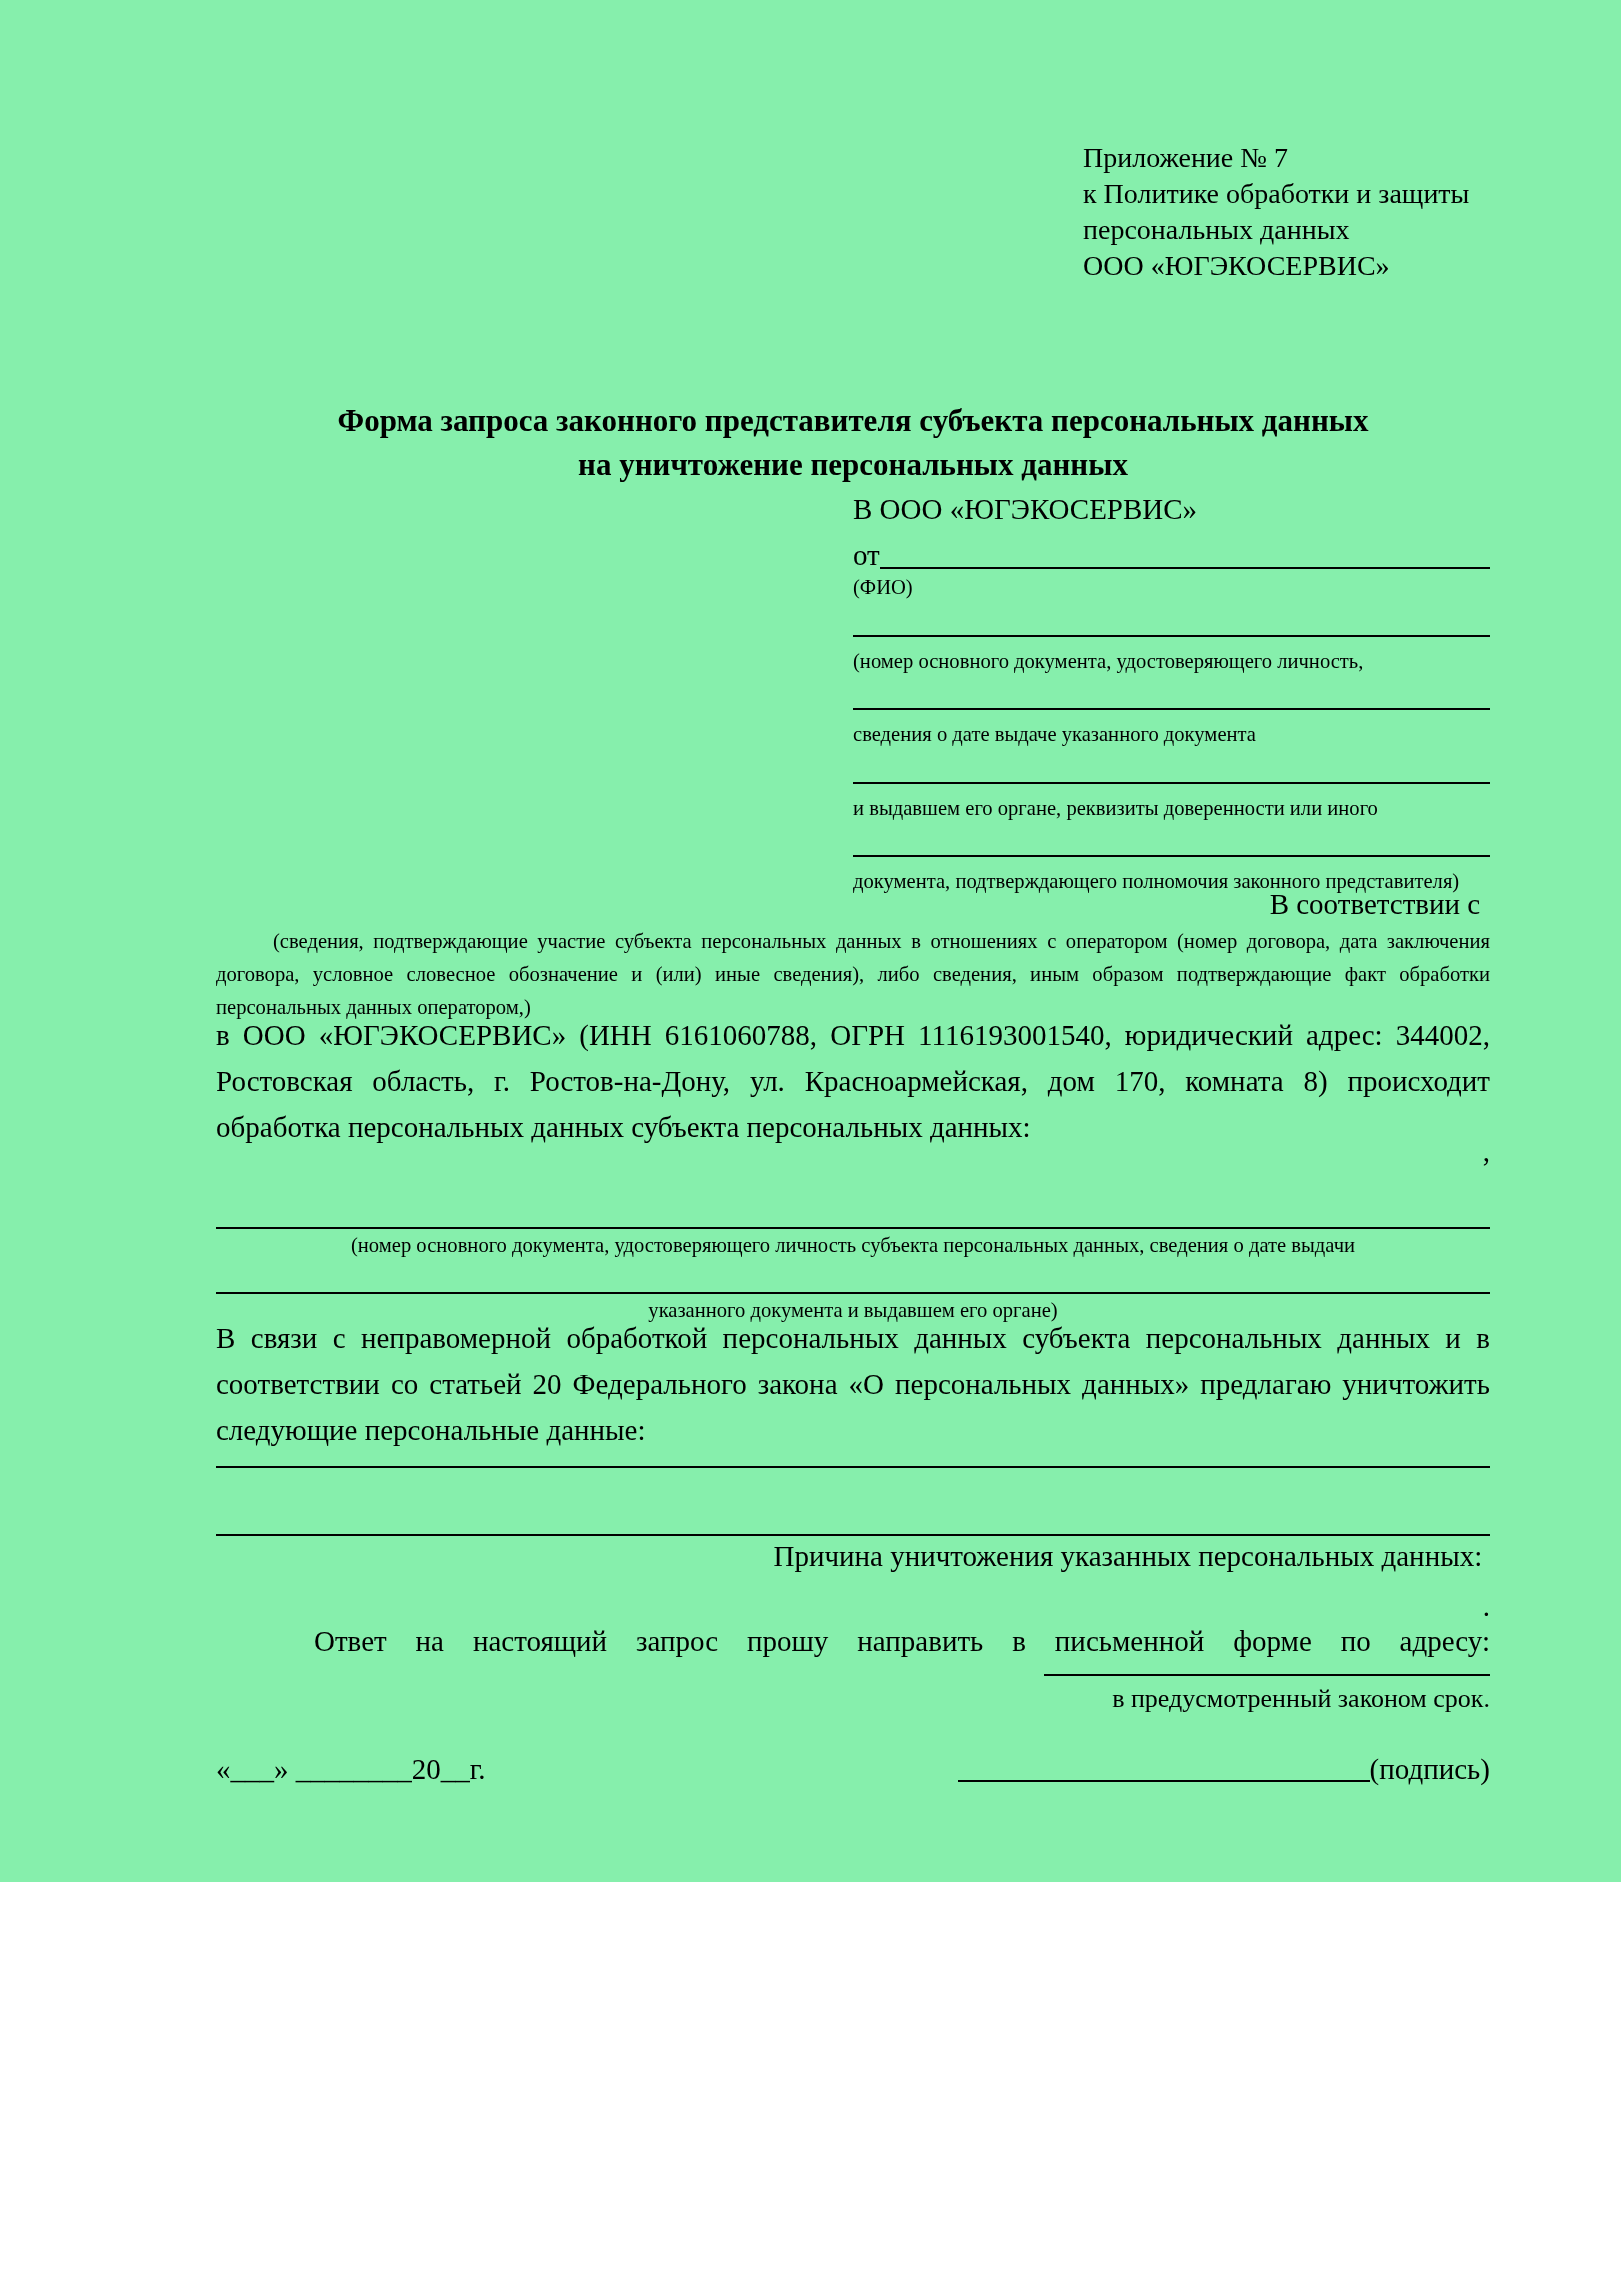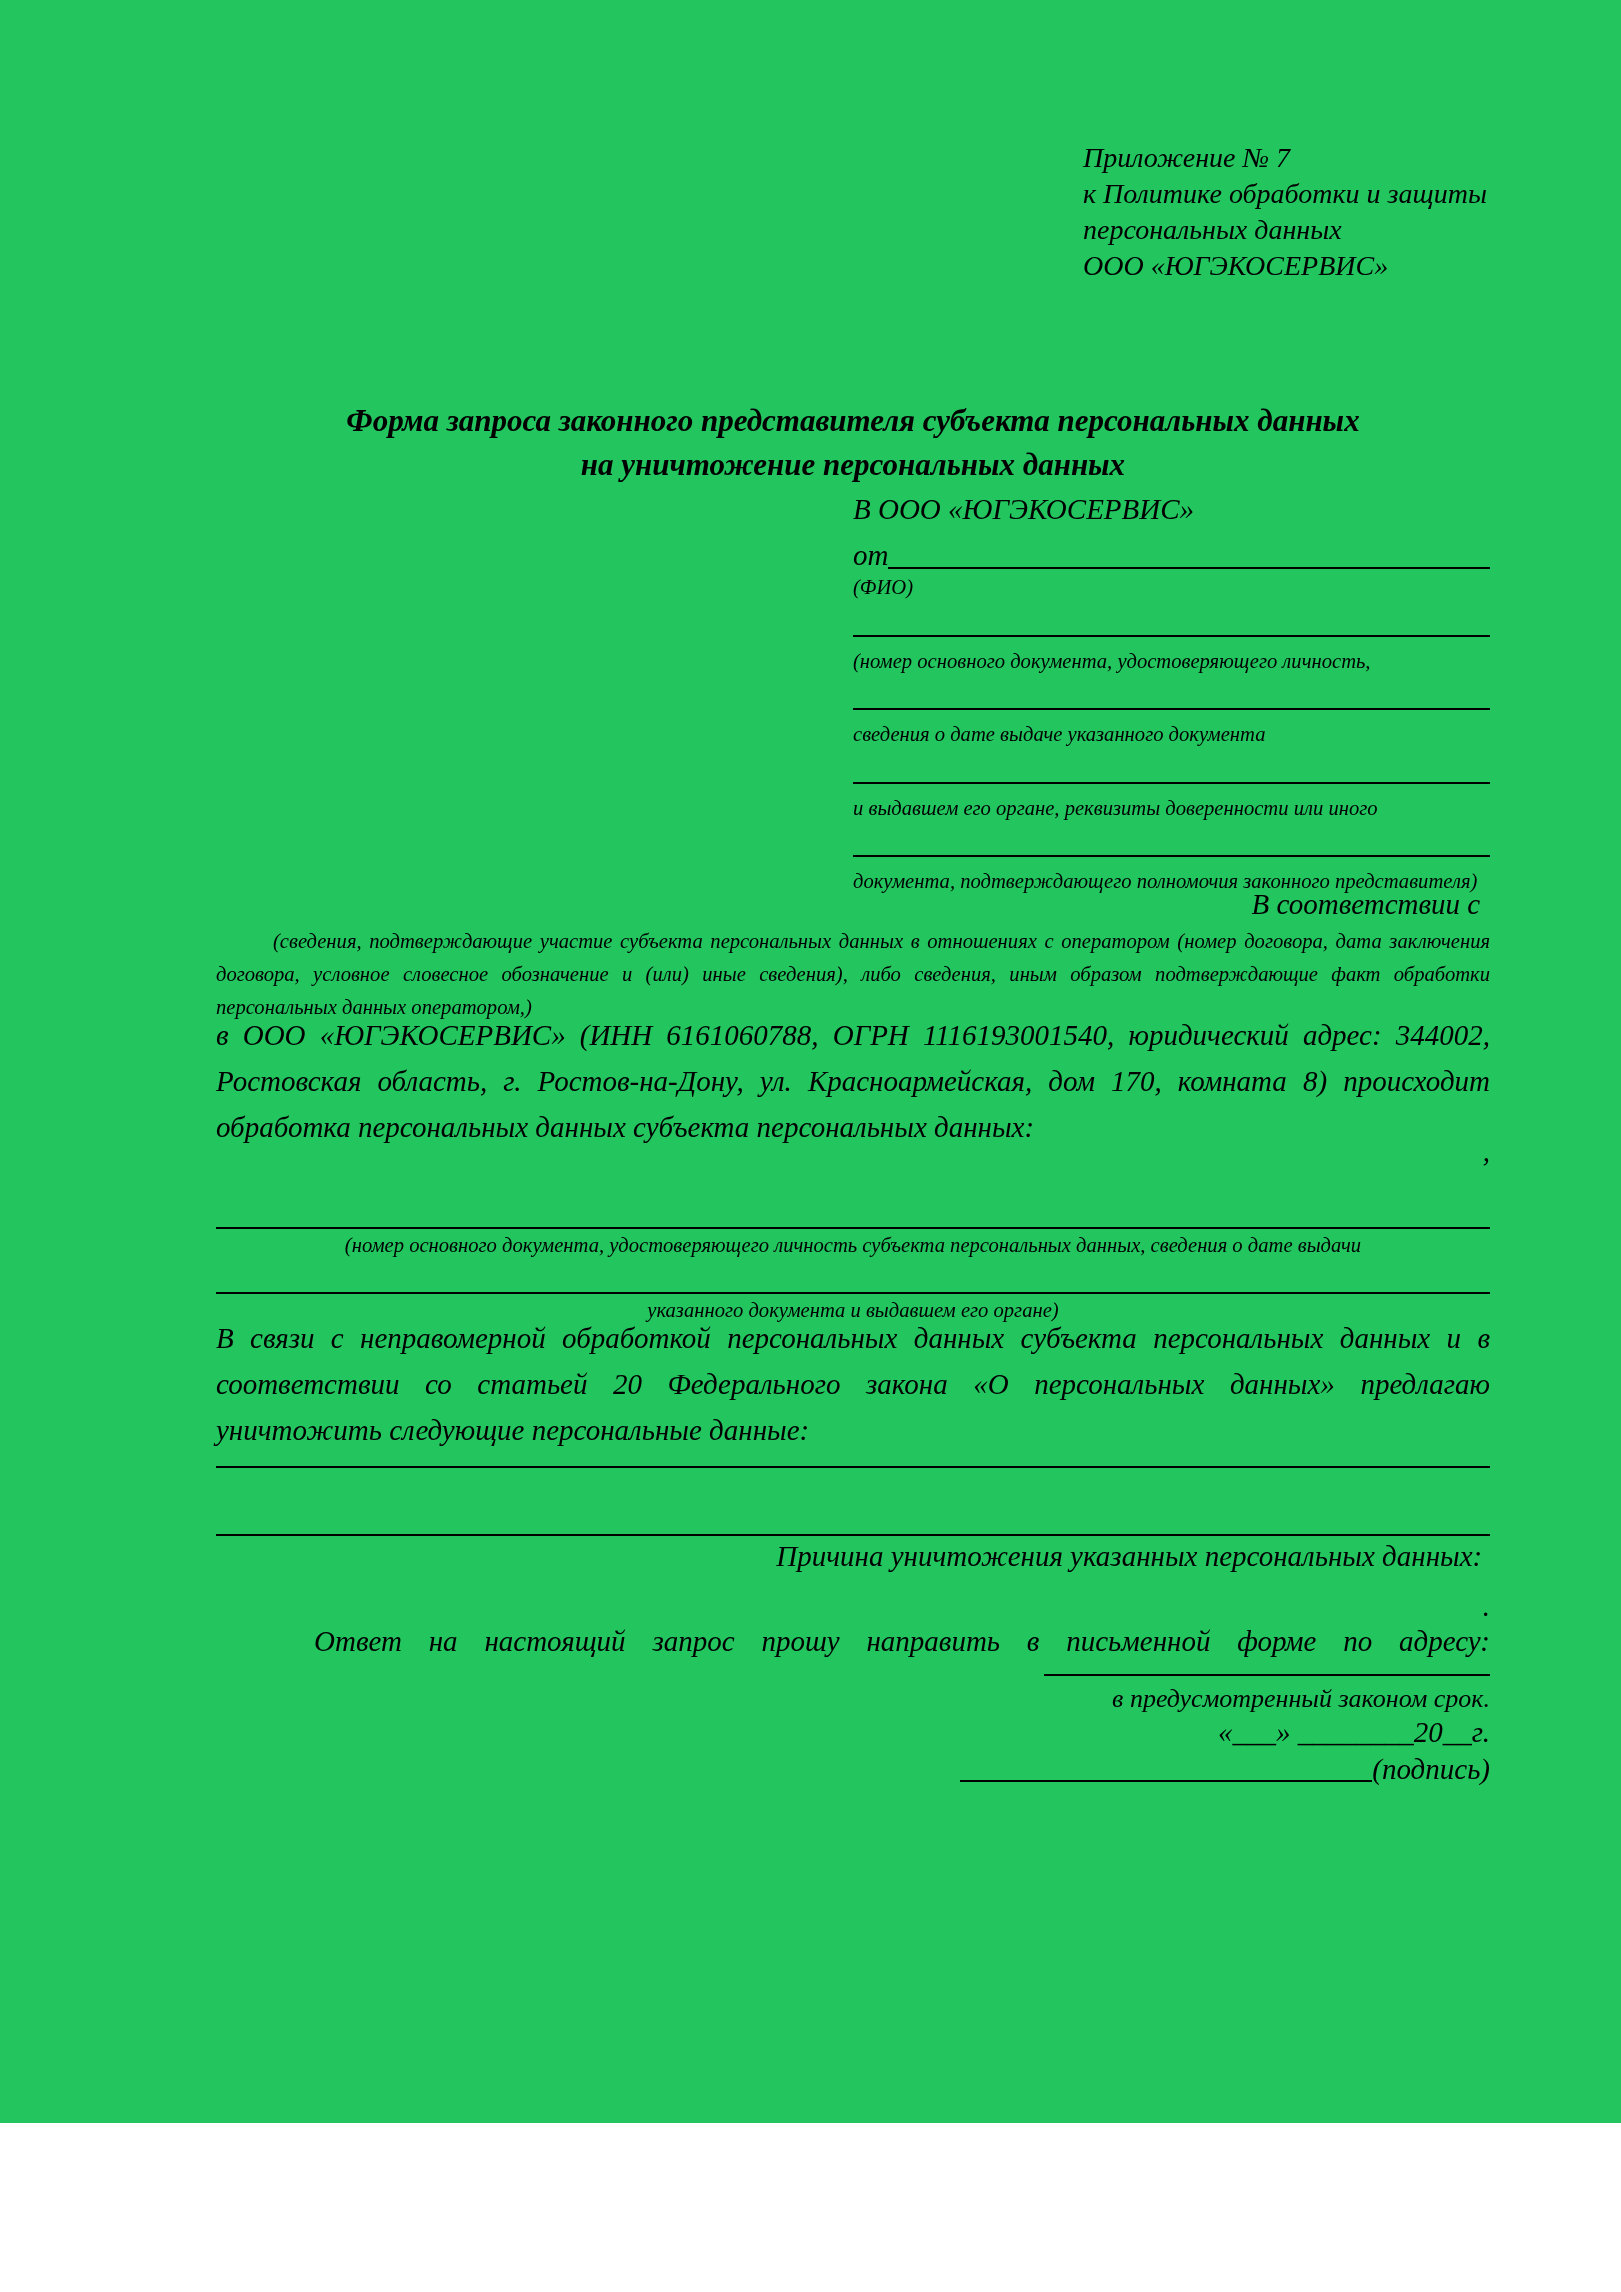--- a/index.html
+++ b/index.html
@@ -3,24 +3,23 @@
 <meta charset="utf-8">
 <style>
   html, body { margin: 0; padding: 0; background: #ffffff; }
   body {
     width: 1621px; height: 2293px;
     font-family: "Liberation Serif", serif;
     color: #000000;
   }
   .page {
     position: relative;
-    width: 1621px; height: 2123px;
-    background: #22c55e;
+    width: 1621px; height: 1882px;
+    background: #86efac;
     overflow: hidden;
-    font-style: italic;
   }
   .abs { position: absolute; }
 
   
   .appendix {
     left: 1083px; top: 140px; width: 421px;
     font-size: 28px; line-height: 36px;
   }
 
   
@@ -85,23 +84,22 @@
     font-size: 29px; line-height: 44px;
     text-align: justify; text-align-last: justify; text-indent: 98px;
   }
   .term-row { left: 216px; top: 1660px; width: 1274px; height: 37px; font-size: 26px; margin-top: 14px; }
   .line-short { width: 446px; border-bottom: 2.9px solid #000; margin-bottom: 4.9px; height: 0; }
   .term-row .tail { line-height: 35px; }
 
   
   .footer-row {
     left: 216px; top: 1747px; width: 1274px; height: 41px;
-    display: flex; justify-content: flex-end; align-items: flex-end;
+    display: flex; justify-content: space-between; align-items: flex-end;
     font-size: 29px;
-    flex-direction: column;
   }
   .footer-row .date { line-height: 37px; }
   .sig-group { display: flex; align-items: flex-end; }
   .sig-line { width: 412px; border-bottom: 2.9px solid #000; margin-bottom: 5.9px; height: 0; }
   .sig-group .tail { line-height: 37px; }
 </style>
 </head>
 <body>
 
 <div class="page">

